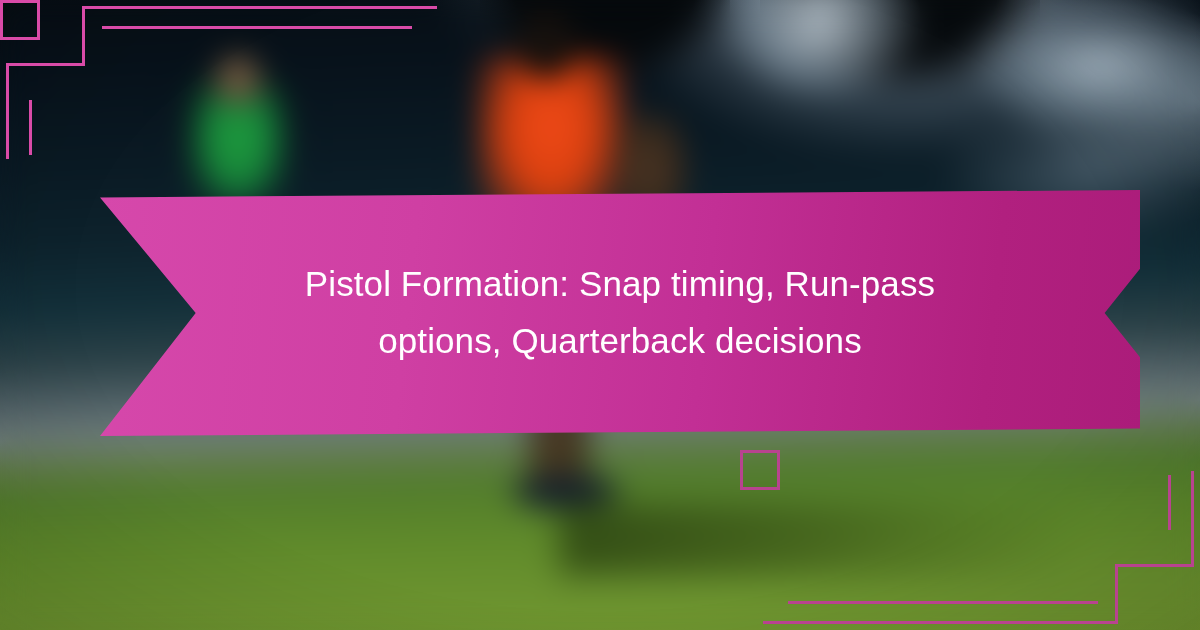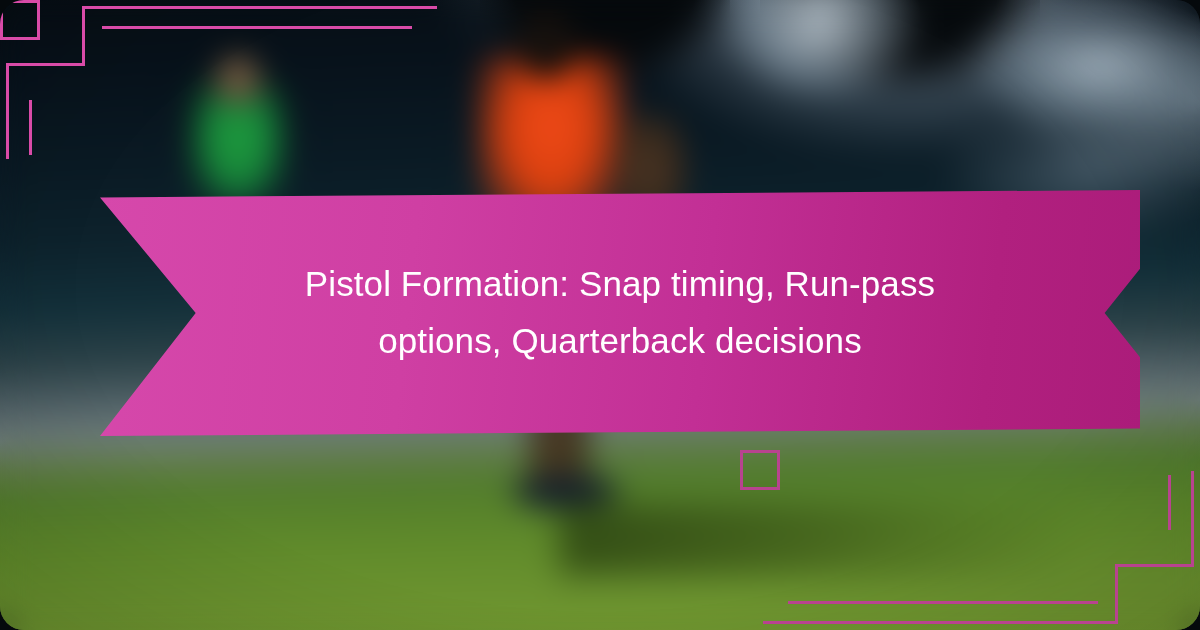--- a/index.html
+++ b/index.html
@@ -8,21 +8,20 @@
     overflow:hidden;
     background:#05090c;
     font-family:"Liberation Sans", sans-serif;
   }
 
   #stage {
     position:relative;
     width:1200px;
     height:630px;
     overflow:hidden;
-    border-radius:24px;
   }
 
   
   .bg-photo {
     position:absolute;
     left:-40px; top:-40px;
     width:1280px; height:710px;
     overflow:hidden;
   }
   .bg-layer { position:absolute; inset:0; }

